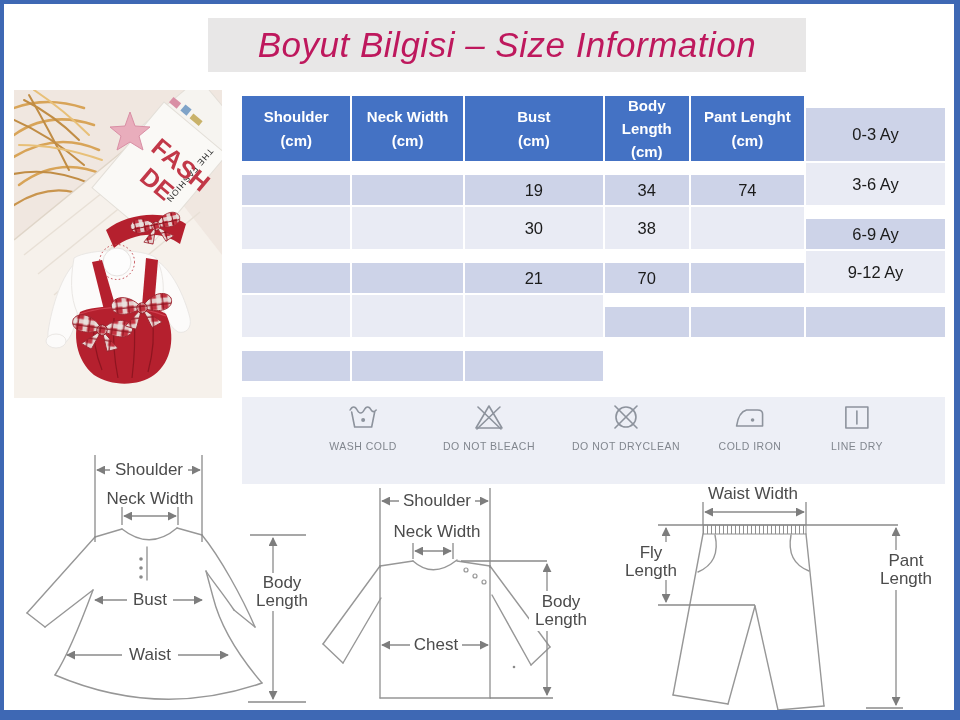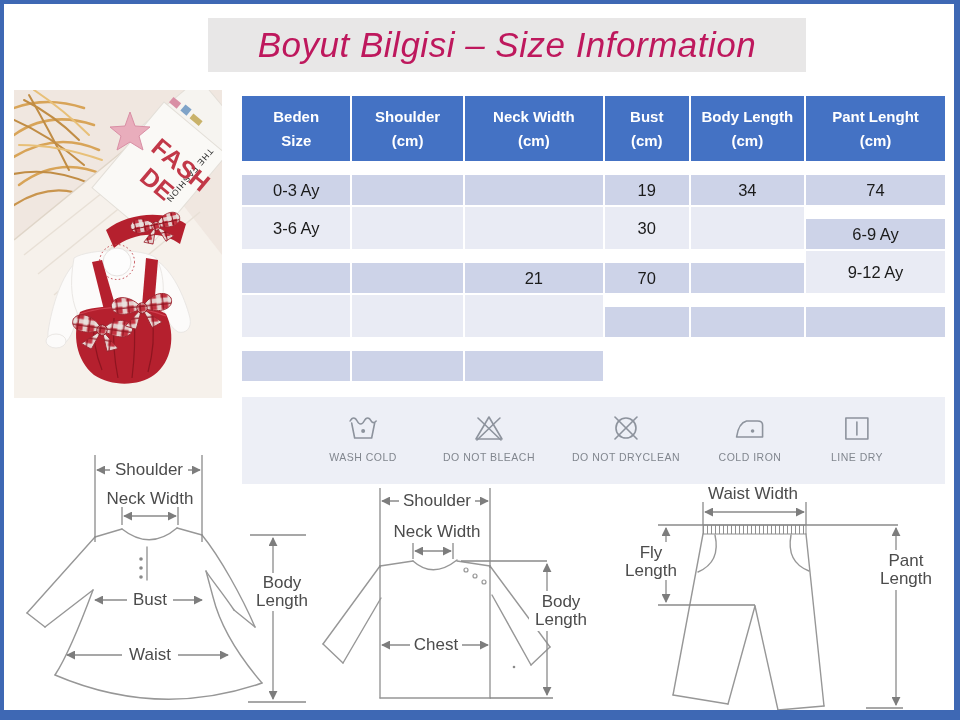--- a/index.html
+++ b/index.html
@@ -21,21 +21,21 @@
               display:grid;grid-template-columns:110fr 112fr 140fr 85fr 115fr 141fr;
               grid-template-rows:65px repeat(5,42px);gap:2px;}
   .th{background:#4472C4;color:#ffffff;font-weight:bold;font-size:15px;line-height:1.55;
       display:flex;flex-direction:column;align-items:center;justify-content:center;text-align:center;}
   .td{display:flex;align-items:center;justify-content:center;font-size:16.5px;color:#1b1b1b;}
   .td.dark{background:#CDD3E8;margin-top:12px;}
   .td.light{background:#E9EBF4;}
 
   
   .care-strip{position:absolute;left:242px;top:397px;width:703px;height:87px;background:#EDEFF6;}
-  .care-item{position:absolute;top:15px;transform:translateX(-50%);text-align:right;white-space:nowrap;}
+  .care-item{position:absolute;top:4px;transform:translateX(-50%);text-align:right;white-space:nowrap;}
   .care-item svg{display:block;margin:0 auto;}
   .care-label{margin-top:7px;font-size:10.5px;letter-spacing:.5px;color:#81868e;}
 
   
   .diagram{position:absolute;}
   .diagram text{font-family:"Liberation Sans", sans-serif;font-size:17px;fill:#4c4c4c;}
   .diagram .ln{stroke:#979797;stroke-width:1.4;fill:none;stroke-linecap:round;}
   .diagram .meas{stroke:#8a8a8a;stroke-width:1.3;fill:none;}
   .diagram .mask{fill:#ffffff;}
   .care-ic{stroke:#8d939d;stroke-width:1.6;fill:none;stroke-linecap:round;stroke-linejoin:round;}
@@ -137,24 +137,20 @@
           <path d="M138,228 Q142,252 134,282"></path>
         </g>
         <use href="#bowG" transform="translate(88,240) rotate(8) scale(1.15)"></use>
         <use href="#bowG" transform="translate(128,218) rotate(-6) scale(1.15)"></use>
       </g>
     </svg>
   </div>
 
   <div class="size-table">
     <div class="th">
-      <div>Beden</div>
-      <div>Size</div>
-    </div>
-    <div class="th">
       <div>Shoulder</div>
       <div>(cm)</div>
     </div>
     <div class="th">
       <div>Neck Width</div>
       <div>(cm)</div>
     </div>
     <div class="th">
       <div>Bust</div>
       <div>(cm)</div>
@@ -172,20 +168,21 @@
     <div class="td dark"></div>
     <div class="td dark"></div>
     <div class="td dark">19</div>
     <div class="td dark">34</div>
     <div class="td dark">74</div>
 
     <div class="td light">3-6 Ay</div>
     <div class="td light"></div>
     <div class="td light"></div>
     <div class="td light">30</div>
+    <div class="td light">38</div>
     <div class="td light"></div>
 
     <div class="td dark">6-9 Ay</div>
     <div class="td dark"></div>
     <div class="td dark"></div>
     <div class="td dark">21</div>
     <div class="td dark">70</div>
     <div class="td dark"></div>
 
     <div class="td light">9-12 Ay</div>

